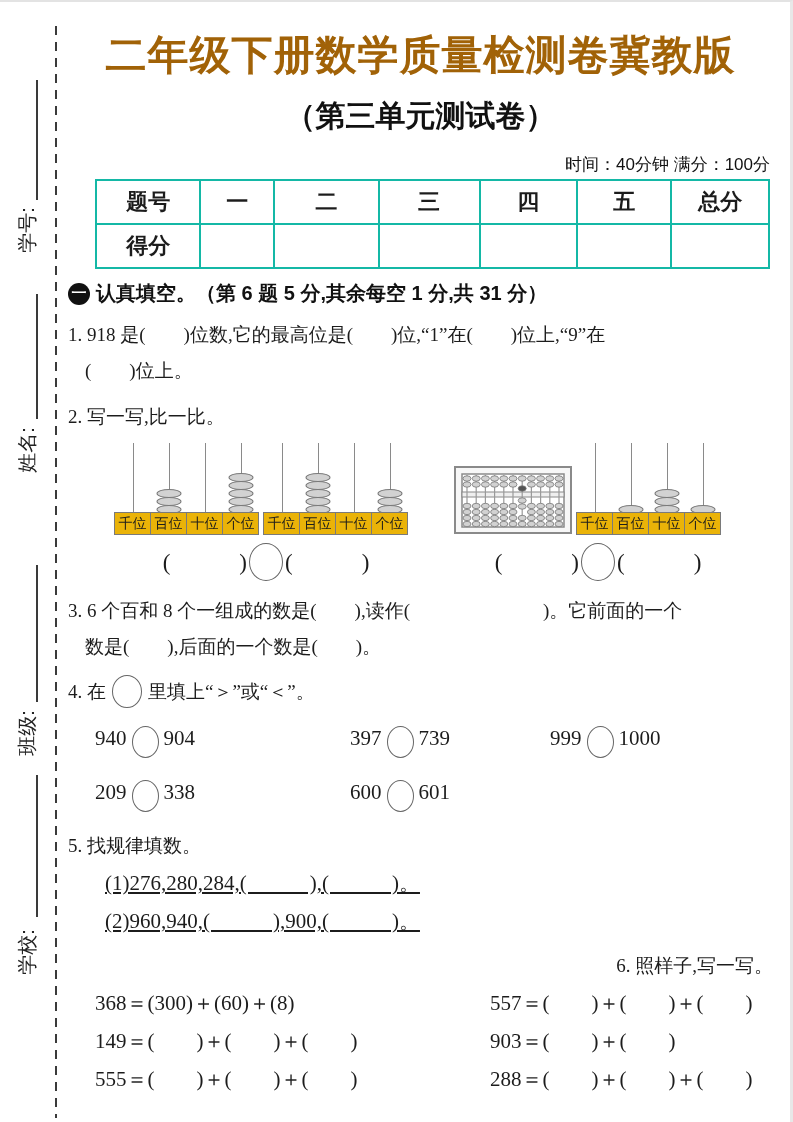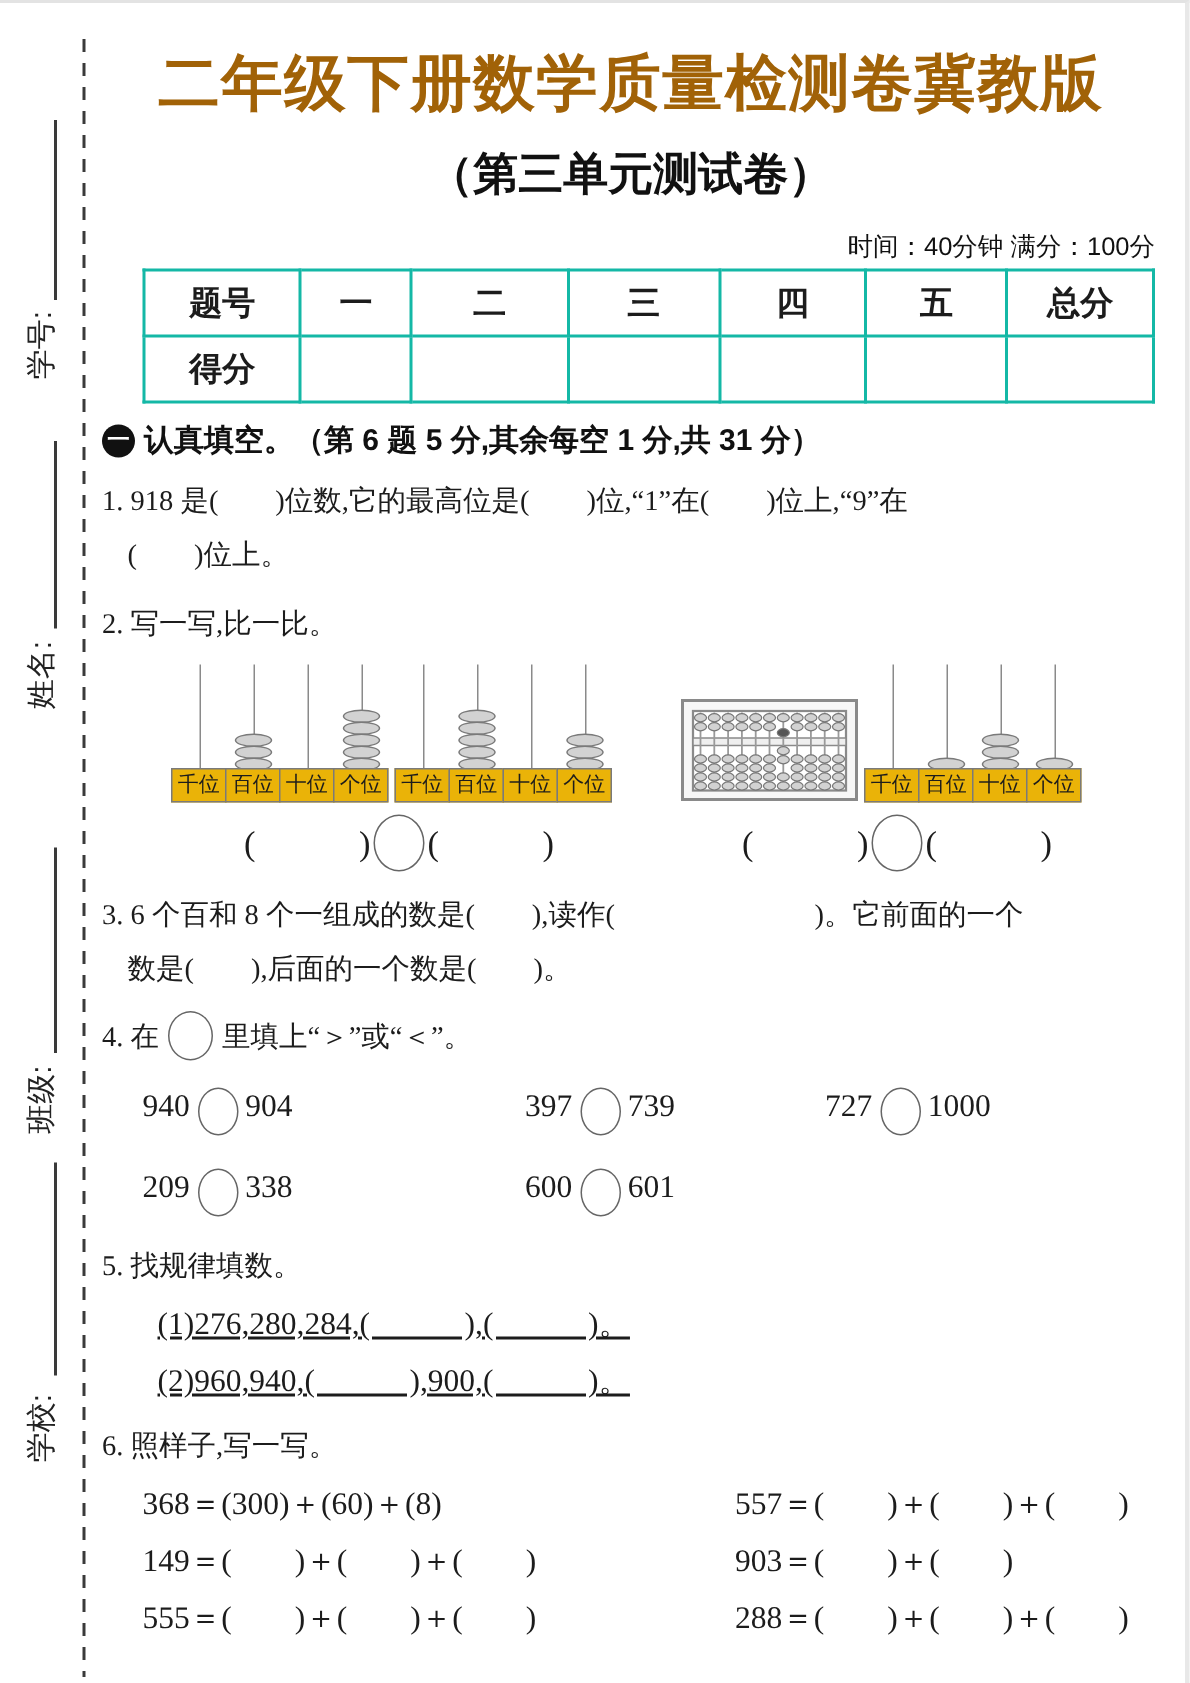--- a/index.html
+++ b/index.html
@@ -349,21 +349,21 @@
           <span>940</span>
           <span class="small-circle"></span>
           <span>904</span>
         </div>
       <div class="q4-cell">
           <span>397</span>
           <span class="small-circle"></span>
           <span>739</span>
         </div>
       <div class="q4-cell">
-          <span>727</span>
+          <span>999</span>
           <span class="small-circle"></span>
           <span>1000</span>
         </div>
     </div>
     <div class="q4-row">
       <div class="q4-cell">
           <span>209</span>
           <span class="small-circle"></span>
           <span>338</span>
         </div>
@@ -371,21 +371,21 @@
           <span>600</span>
           <span class="small-circle"></span>
           <span>601</span>
         </div>
     </div>
 
     <div class="q" style="margin-top:8px;">5. 找规律填数。</div>
     <div class="q5-line">(1)276,280,284,(　　　),(　　　)。</div>
     <div class="q5-line">(2)960,940,(　　　),900,(　　　)。</div>
 
-    <div class="q" style="margin-top:8px;">6. 照样子,写一写。</div>
+    <div class="q" style="margin-top:8px;text-align:right;">6. 照样子,写一写。</div>
     <div class="q6-row">
       <div class="q6-cell">368＝(300)＋(60)＋(8)</div>
       <div class="q6-cell">557＝(　　)＋(　　)＋(　　)</div>
     </div>
     <div class="q6-row">
       <div class="q6-cell">149＝(　　)＋(　　)＋(　　)</div>
       <div class="q6-cell">903＝(　　)＋(　　)</div>
     </div>
     <div class="q6-row">
       <div class="q6-cell">555＝(　　)＋(　　)＋(　　)</div>

